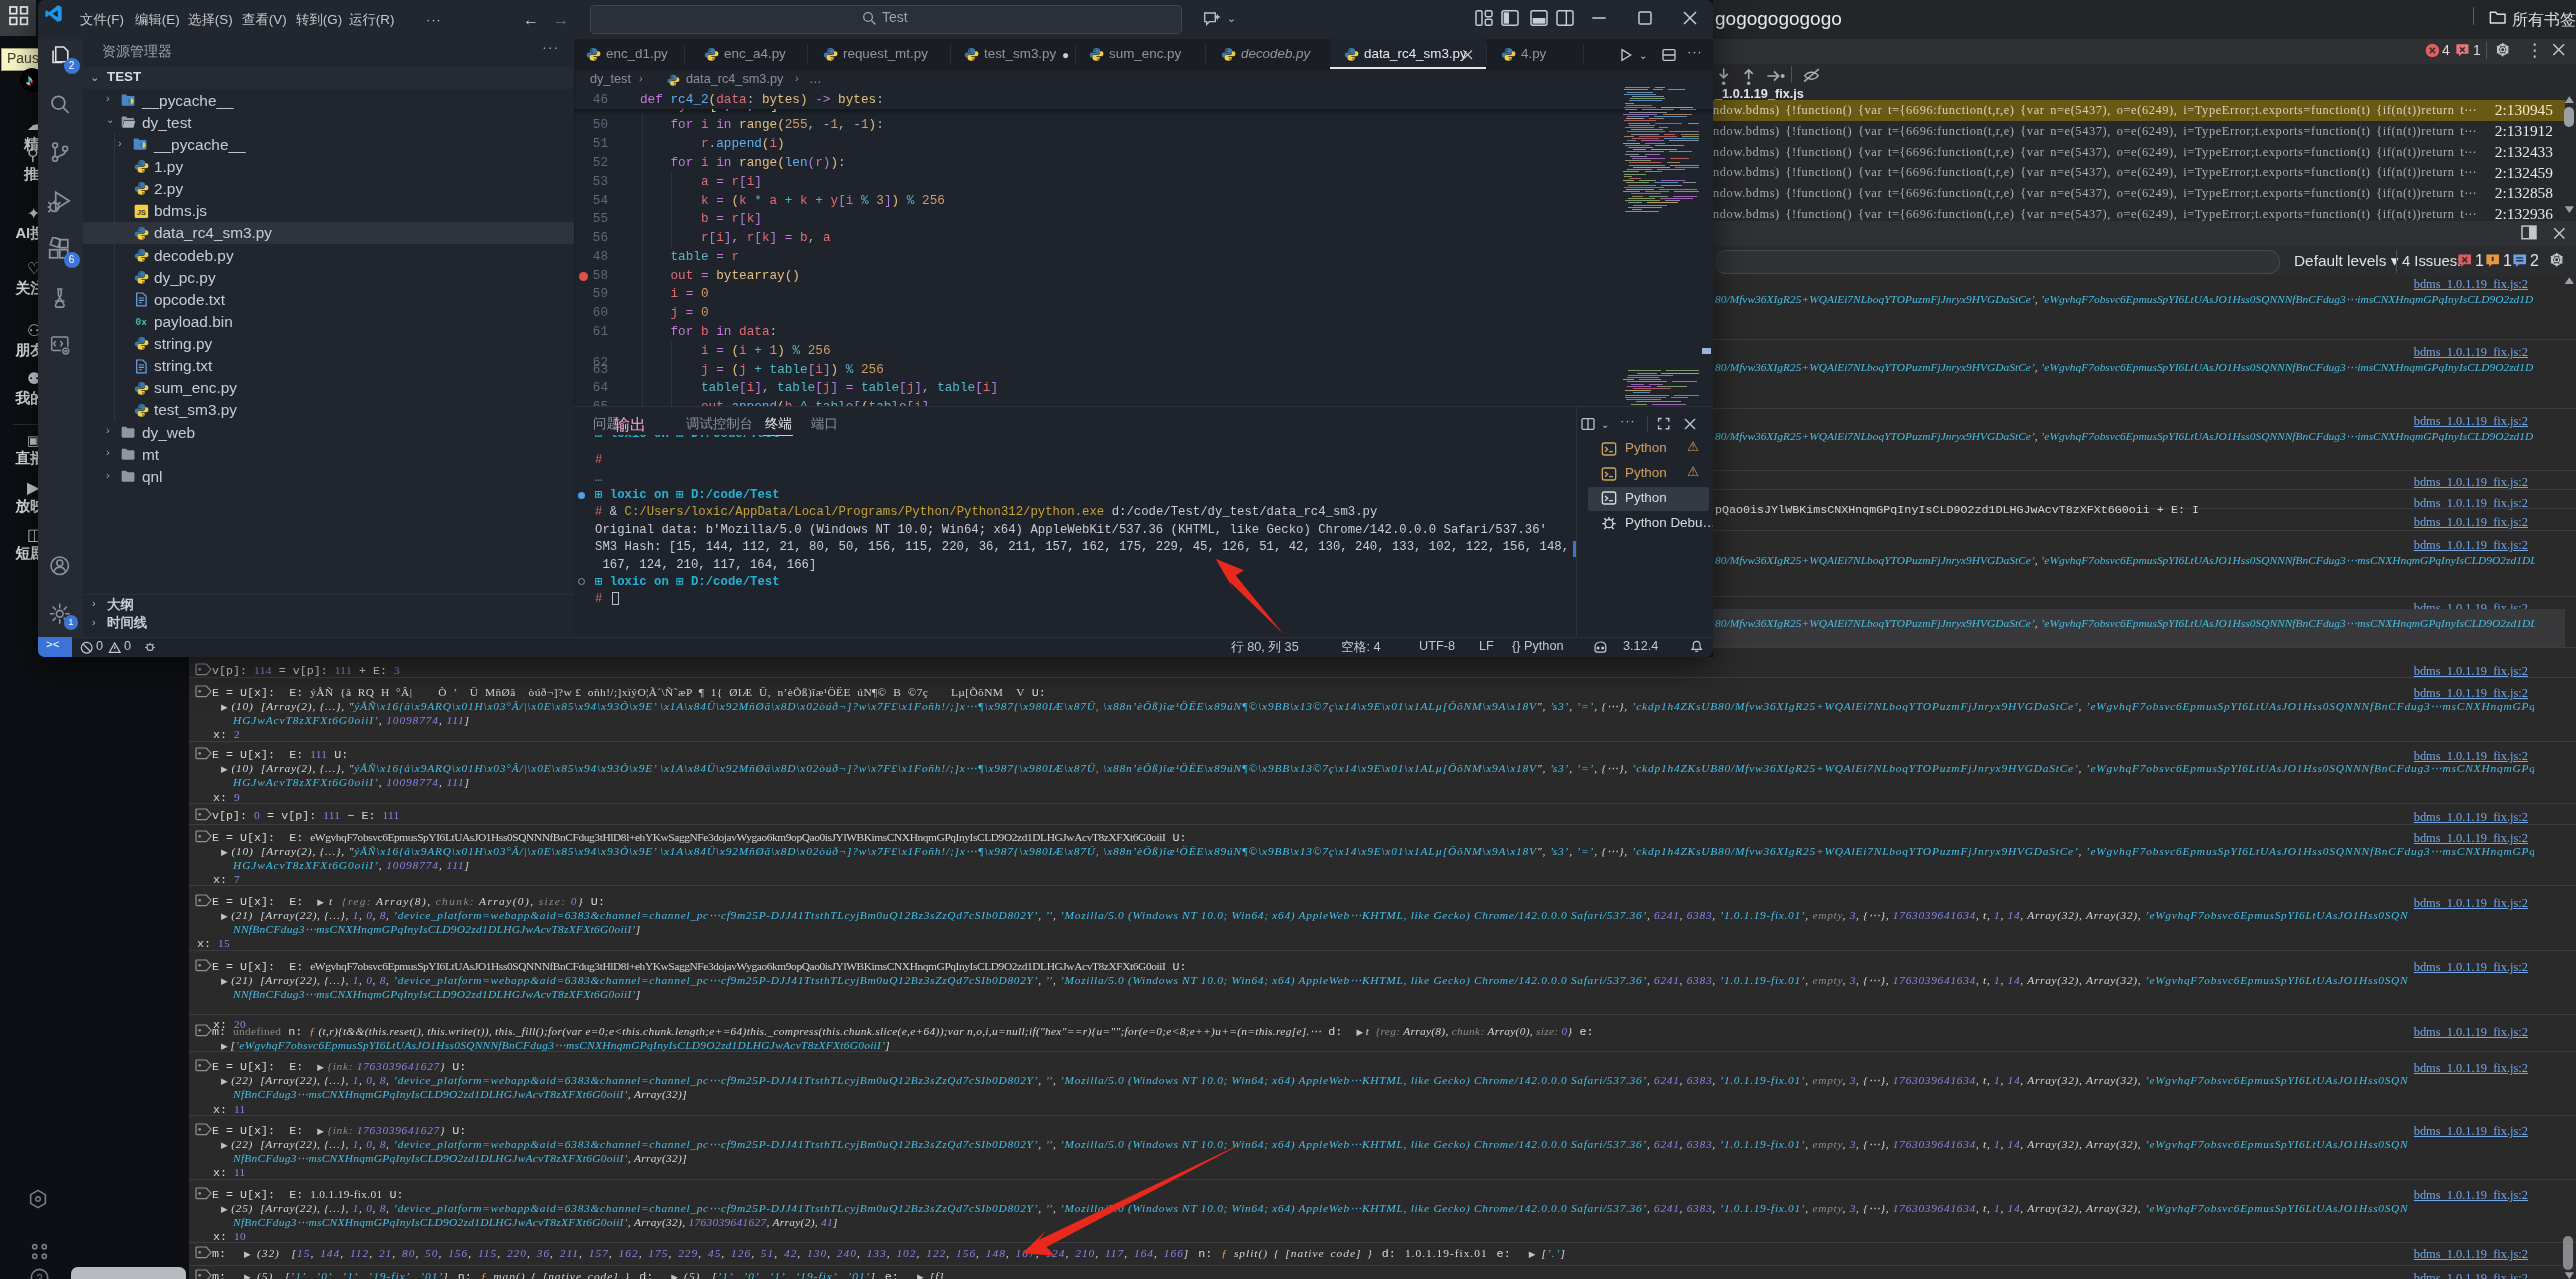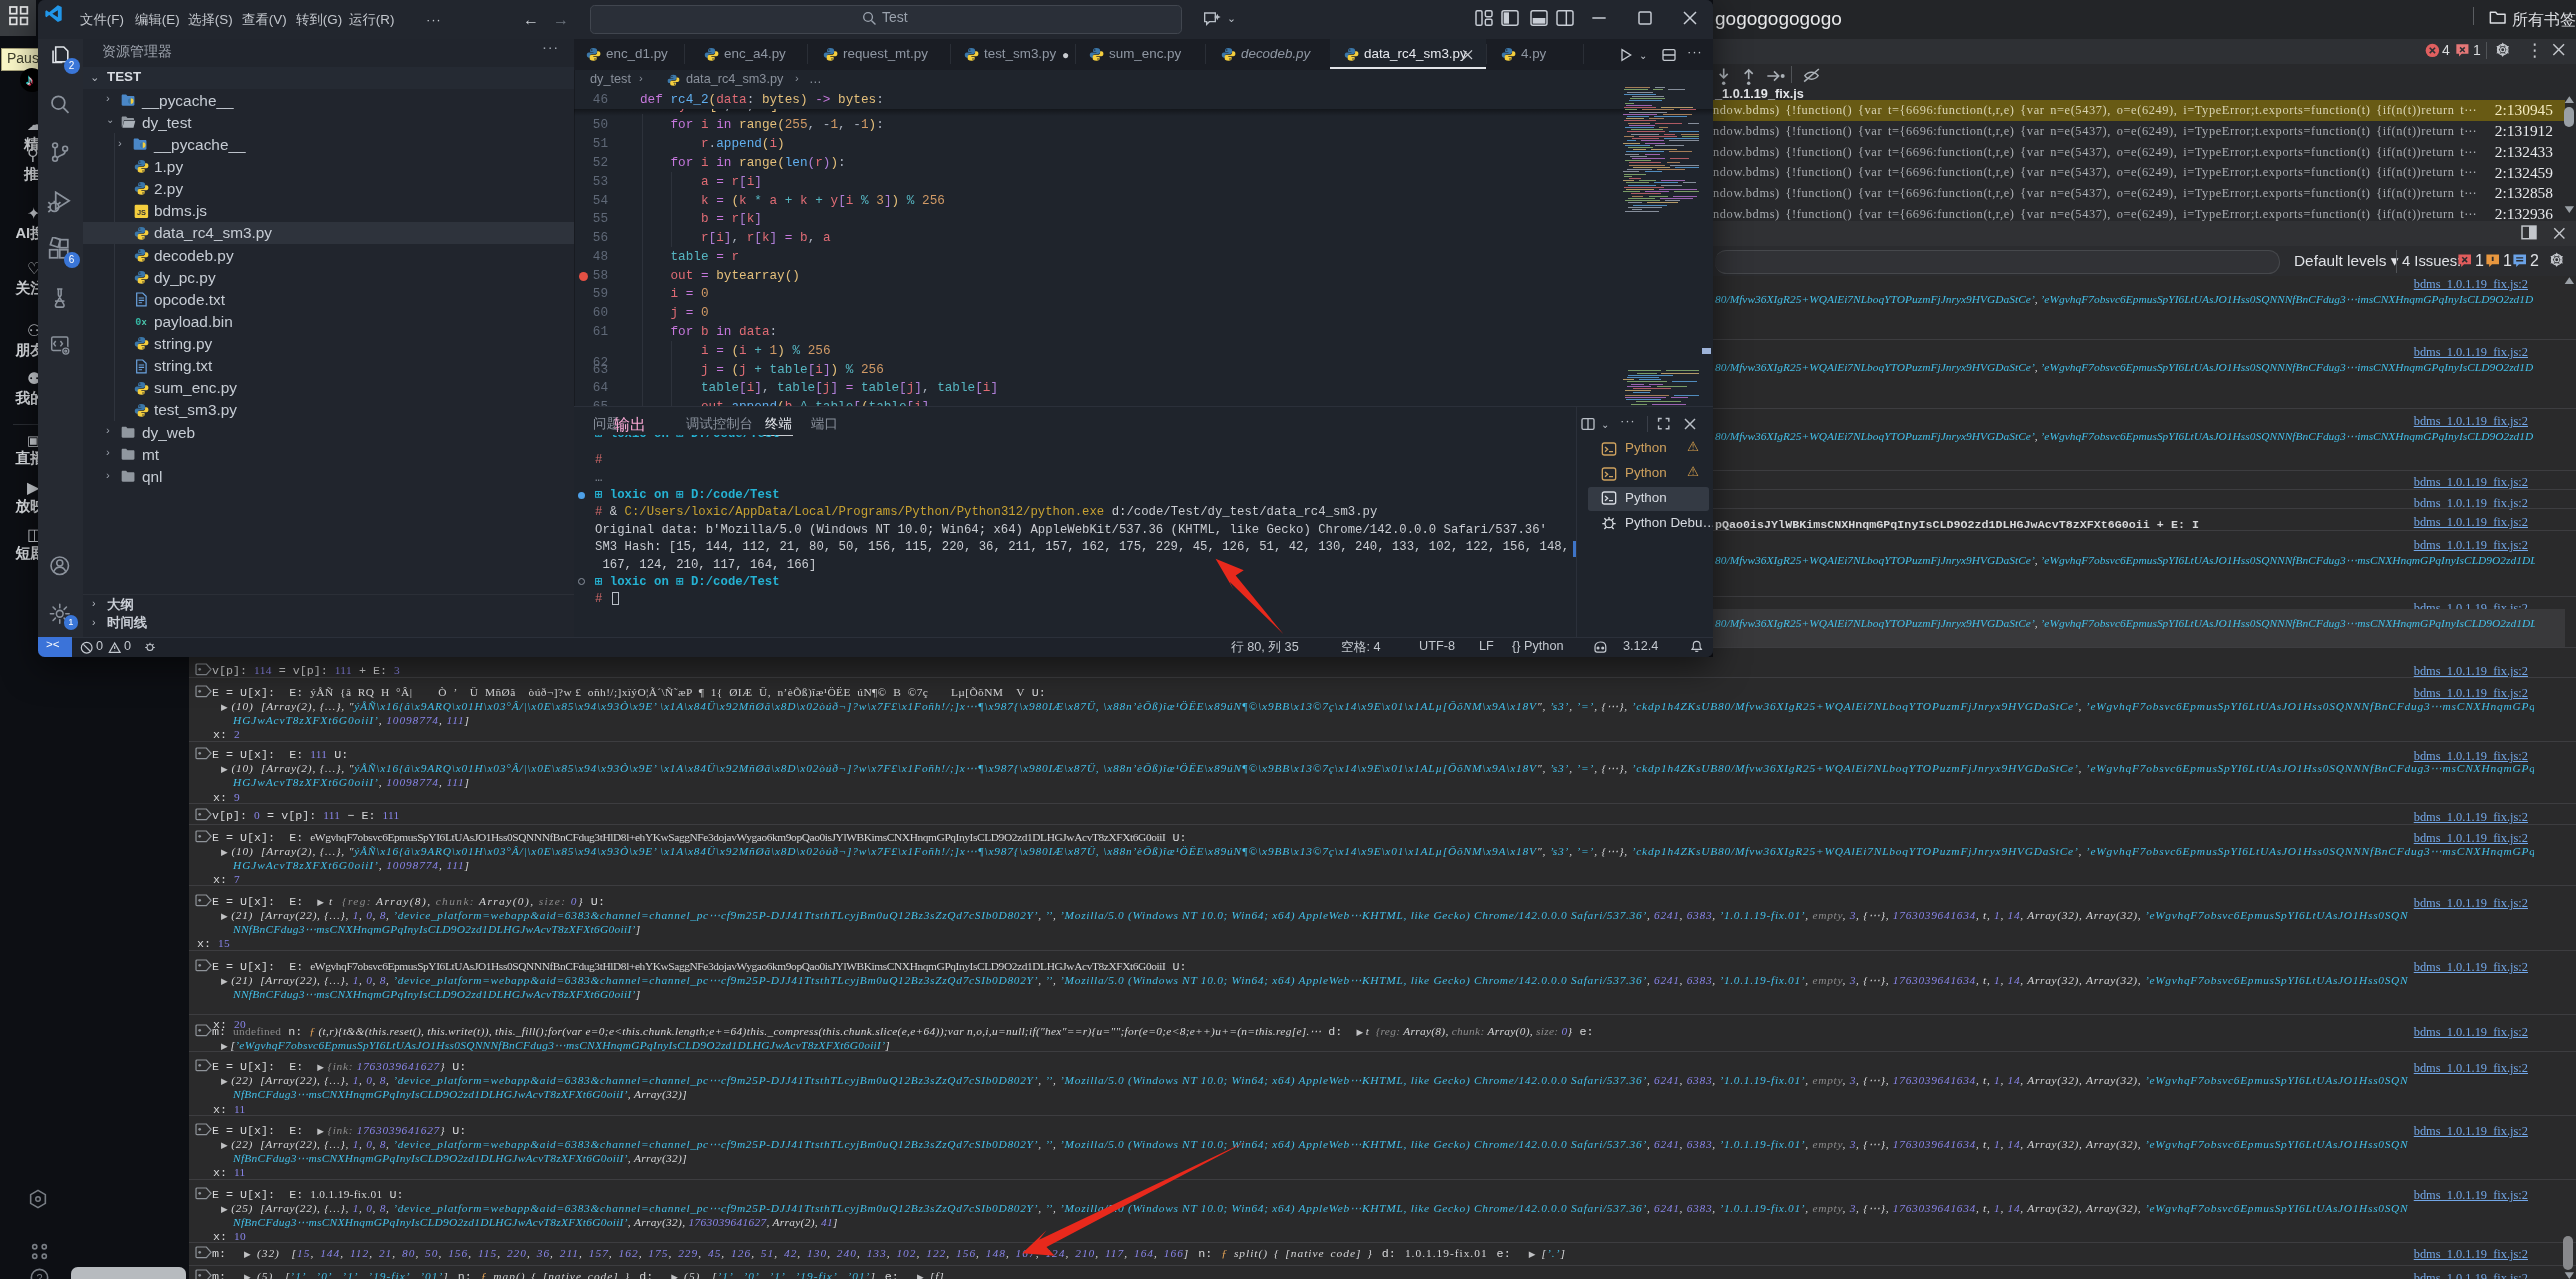--- a/index.html
+++ b/index.html
@@ -230,21 +230,21 @@
 <div class="cl" style="left:1715px;top:360px;width:820px;overflow:hidden;letter-spacing:0.03px;"><span class="it"><span class="str">80/Mfvw36XIgR25+WQAlEi7NLboqYTOPuzmFjJnryx9HVGDaStCe’</span>, <span class="str">’eWgvhqF7obsvc6EpmusSpYI6LtUAsJO1Hss0SQNNNfBnCFdug3⋯imsCNXHnqmGPqInyIsCLD9O2zd1D</span></span></div>
 <div class="sep" style="left:1713px;top:408px;width:863px;"></div>
 <div class="lnk" style="top:414px;right:48px;">bdms_1.0.1.19_fix.js:2</div>
 <div class="cl" style="left:1715px;top:429px;width:820px;overflow:hidden;letter-spacing:0.03px;"><span class="it"><span class="str">80/Mfvw36XIgR25+WQAlEi7NLboqYTOPuzmFjJnryx9HVGDaStCe’</span>, <span class="str">’eWgvhqF7obsvc6EpmusSpYI6LtUAsJO1Hss0SQNNNfBnCFdug3⋯imsCNXHnqmGPqInyIsCLD9O2zd1D</span></span></div>
 <div class="sep" style="left:1713px;top:470px;width:863px;"></div>
 <div class="lnk" style="top:475px;right:48px;">bdms_1.0.1.19_fix.js:2</div>
 <div class="sep" style="left:1713px;top:489px;width:863px;"></div>
 <div class="lnk" style="top:496px;right:48px;">bdms_1.0.1.19_fix.js:2</div>
 <div class="sep" style="left:1713px;top:508px;width:863px;"></div>
 <div class="lnk" style="top:515px;right:48px;">bdms_1.0.1.19_fix.js:2</div>
-<div class="cl" style="left:1715px;top:517px;font-weight:bold;"><span class="lb">pQao0isJYlWBKimsCNXHnqmGPqInyIsCLD9O2zd1DLHGJwAcvT8zXFXt6G0oii + E: I</span></div>
+<div class="cl" style="left:1715px;top:502px;"><span class="lb">pQao0isJYlWBKimsCNXHnqmGPqInyIsCLD9O2zd1DLHGJwAcvT8zXFXt6G0oii + E: I</span></div>
 <div class="sep" style="left:1713px;top:530px;width:863px;"></div>
 <div class="lnk" style="top:538px;right:48px;">bdms_1.0.1.19_fix.js:2</div>
 <div class="cl" style="left:1715px;top:553px;width:820px;overflow:hidden;letter-spacing:0.03px;"><span class="it"><span class="str">80/Mfvw36XIgR25+WQAlEi7NLboqYTOPuzmFjJnryx9HVGDaStCe’</span>, <span class="str">’eWgvhqF7obsvc6EpmusSpYI6LtUAsJO1Hss0SQNNNfBnCFdug3⋯msCNXHnqmGPqInyIsCLD9O2zd1DL</span></span></div>
 <div class="sep" style="left:1713px;top:596px;width:863px;"></div>
 <div class="lnk" style="top:601px;right:48px;">bdms_1.0.1.19_fix.js:2</div>
 <div class="abs" style="left:1713px;top:609px;width:852px;height:38px;background:#39393b;"></div>
 <div class="cl" style="left:1715px;top:616px;width:820px;overflow:hidden;letter-spacing:0.03px;"><span class="it"><span class="str">80/Mfvw36XIgR25+WQAlEi7NLboqYTOPuzmFjJnryx9HVGDaStCe’</span>, <span class="str">’eWgvhqF7obsvc6EpmusSpYI6LtUAsJO1Hss0SQNNNfBnCFdug3⋯msCNXHnqmGPqInyIsCLD9O2zd1DL</span></span></div>
 <div class="sep" style="left:1713px;top:647px;width:863px;"></div>
 <svg class="abs" style="left:195px;top:663px" width="17.4" height="12.7" viewBox="0 0 26 19">
 <path d="M3 1.5 h14 l7 8 -7 8 H3 a1.5 1.5 0 01-1.5 -1.5 v-13 A1.5 1.5 0 013 1.5 z" fill="none" stroke="#8f949a" stroke-width="1.8"></path>

